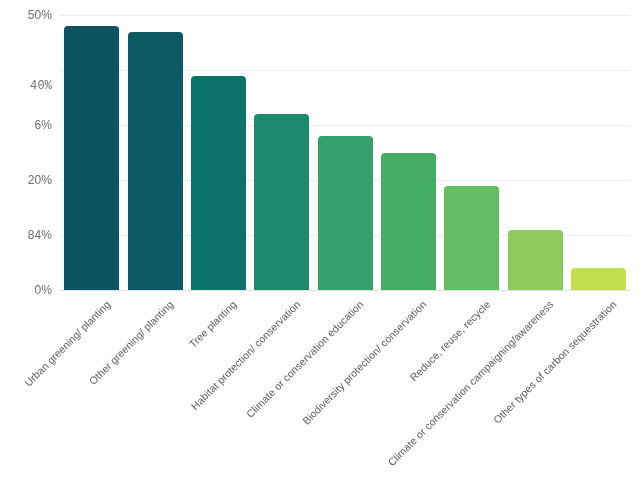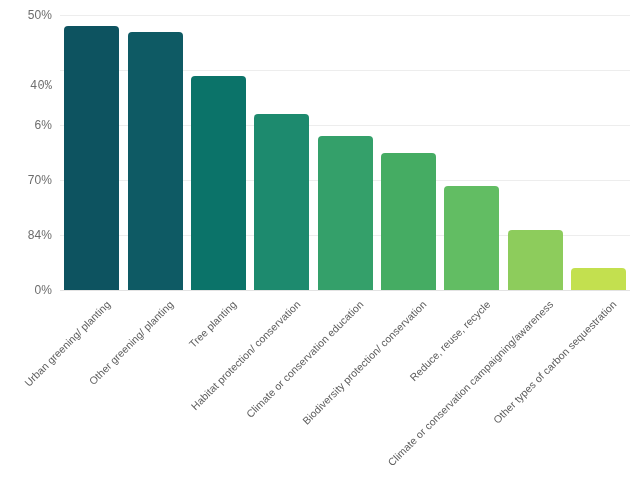--- a/index.html
+++ b/index.html
@@ -102,21 +102,21 @@
   }
 </style>
 </head>
 <body>
 
 <div id="chart-root" style="background: rgb(255, 255, 255);">
 
   <div class="y-axis">
       <div class="y-tick-label" style="top: 275px; color: rgb(109, 109, 109);">0%</div>
       <div class="y-tick-label" style="top: 220px; color: rgb(109, 109, 109);">84%</div>
-      <div class="y-tick-label" style="top: 165px; color: rgb(109, 109, 109);">70%</div>
+      <div class="y-tick-label" style="top: 165px; color: rgb(109, 109, 109);">20%</div>
       <div class="y-tick-label" style="top: 110px; color: rgb(109, 109, 109);">6%</div>
       <div class="y-tick-label" style="top: 71px; color: rgb(109, 109, 109); font-family: Liberation Mono, monospace;">40%</div>
       <div class="y-tick-label" style="top: 0px; color: rgb(109, 109, 109);">50%</div>
     </div>
 
   <div class="plot-area">
     <div class="gridlines-layer">
         <div class="gridline baseline" style="top: 275px; background: rgb(227, 227, 227);"></div>
         <div class="gridline" style="top: 220px; background: rgb(237, 237, 237);"></div>
         <div class="gridline" style="top: 165px; background: rgb(237, 237, 237);"></div>

